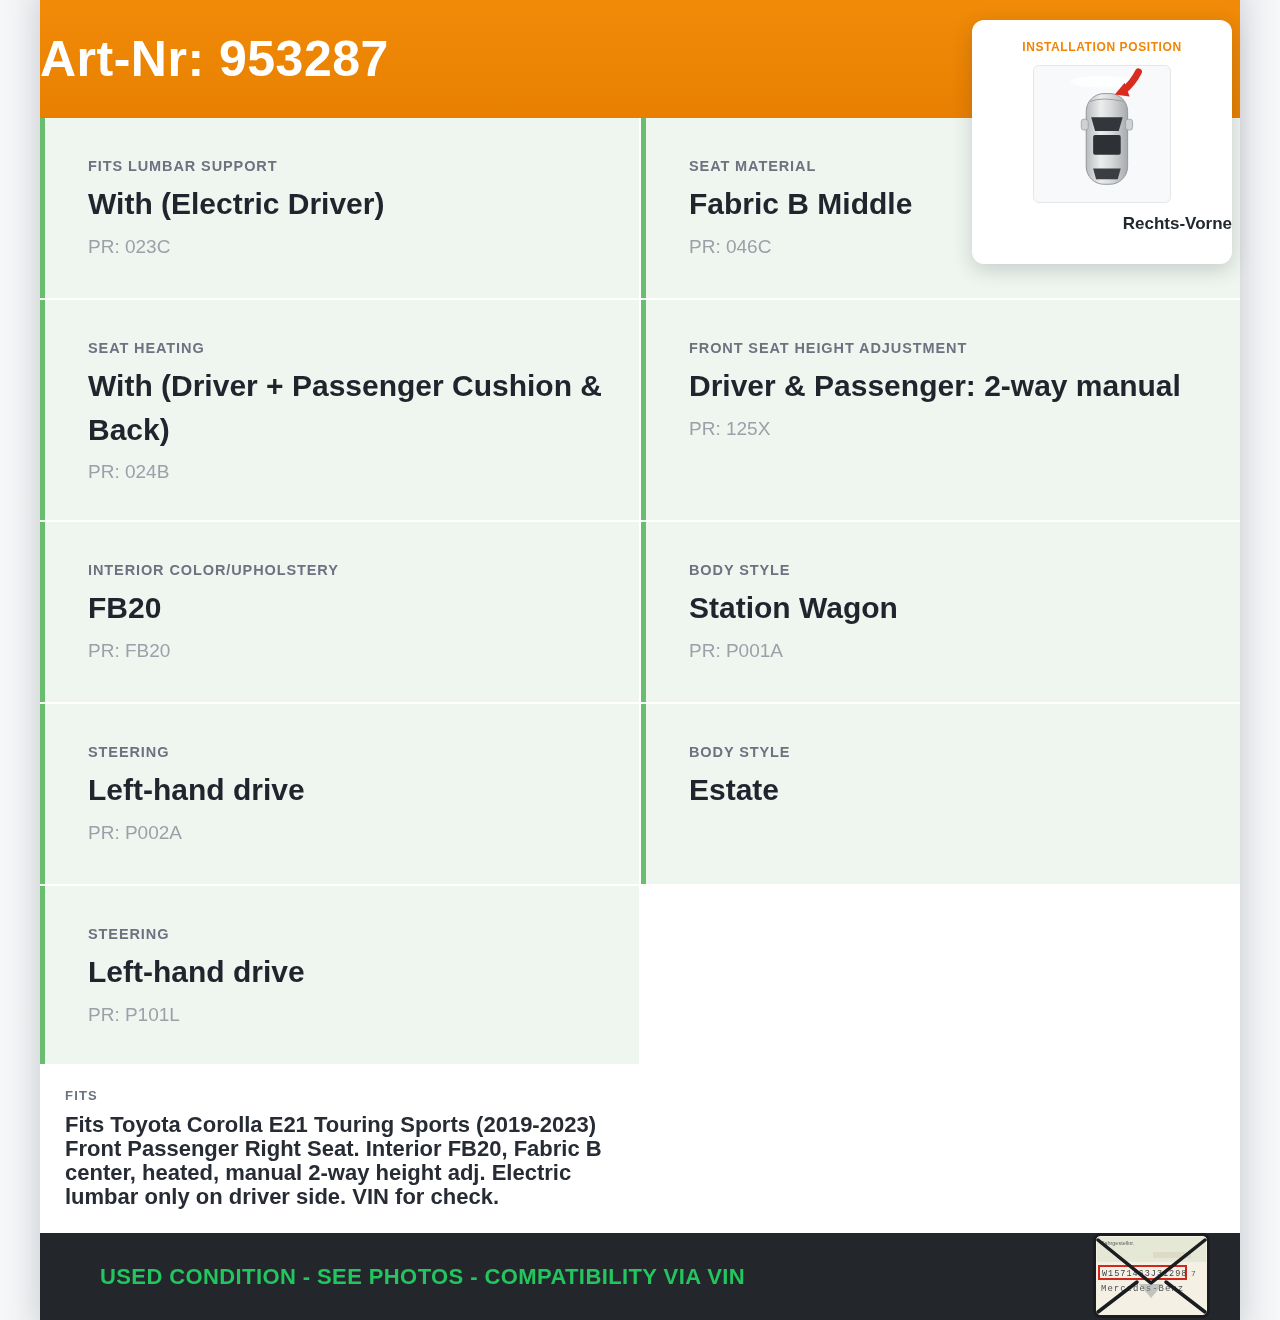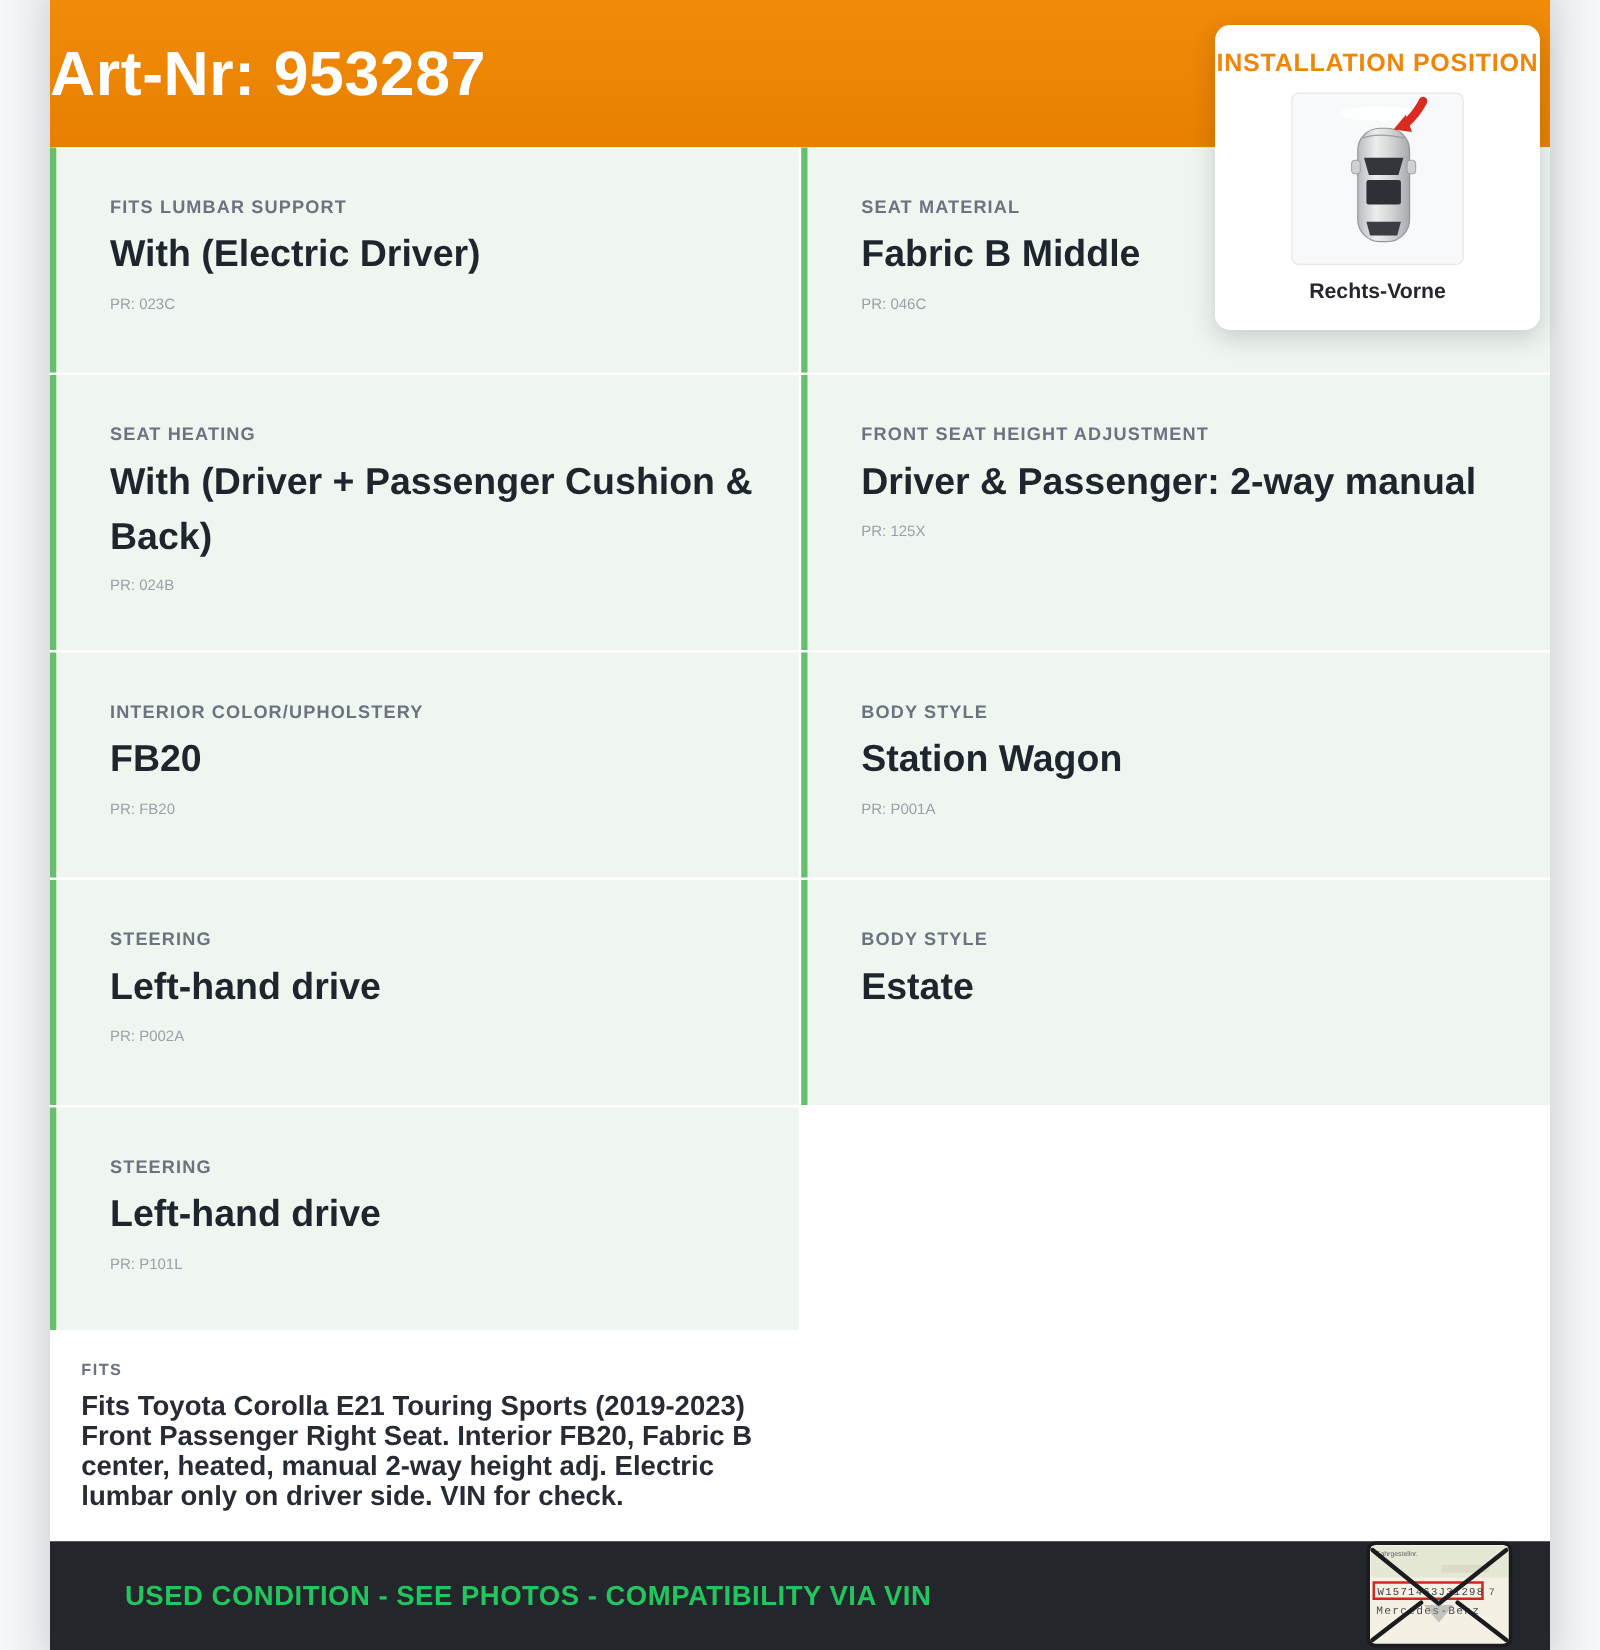--- a/index.html
+++ b/index.html
@@ -23,45 +23,45 @@
   .topbar h1 { margin:0; color:#ffffff; font-size:50px; font-weight:700; letter-spacing:.5px; }
   
   .grid {
     flex:0 0 auto; display:grid; grid-template-columns:1fr 1fr;
     grid-template-rows:180px 220px 180px 180px 178px 167px;
     gap:2px; background:#ffffff;
   }
   .spec { background:#eff6f0; border-left:5px solid #68bd6e; padding:40px 34px 0 43px; }
   .spec-label { font-size:14.5px; font-weight:700; color:#6b7280; letter-spacing:.9px; }
   .spec-value { font-size:30px; font-weight:700; color:#1f252d; line-height:1.45; margin-top:8px; max-width:520px; }
-  .spec-pr { font-size:12px; color:#99a1a9; margin-top:10px; }
+  .spec-pr { font-size:19px; color:#99a1a9; margin-top:10px; }
   .blank { background:#ffffff; }
   .fits { background:#ffffff; padding:22px 30px 0 25px; }
   .fits-label { font-size:13px; font-weight:700; color:#6b7280; letter-spacing:1.2px; }
   .fits-text { font-size:22px; font-weight:700; color:#272c34; line-height:24px; margin-top:10px; max-width:560px; }
   
   .footer {
     flex:1 1 auto; background:#23262b; position:relative;
     display:flex; align-items:center; padding-left:60px;
   }
   .footer-text { color:#22c55e; font-size:22px; font-weight:700; letter-spacing:.4px; }
   .doc { position:absolute; right:30px; top:0; width:117px; height:85px; }
   
   .install-card {
     position:absolute; left:972px; top:20px; width:260px; height:244px;
     background:#ffffff; border-radius:12px; box-shadow:0 6px 20px rgba(40,45,55,.20);
     z-index:5; text-align:center; padding-top:20px;
   }
-  .install-title { color:#f08506; font-size:20px; font-weight:700; letter-spacing:.6px; }
+  .install-title { color:#f08506; font-size:12px; font-weight:700; letter-spacing:.6px; }
   .car-box {
     width:138px; height:138px; margin:11px auto 0; background:#f8f9fa;
     border:1px solid #e4e7ea; border-radius:6px;
     display:flex; align-items:center; justify-content:center;
   }
-  .install-pos { margin-top:11px; font-size:17px; font-weight:700; color:#23282f; }
+  .install-pos { margin-top:11px; font-size:17px; font-weight:700; color:#23282f;text-align:right; }
 </style>
 </head>
 <body>
 
 <div class="content">
 
   <header class="topbar">
     <h1>Art-Nr: 953287</h1>
   </header>
 

